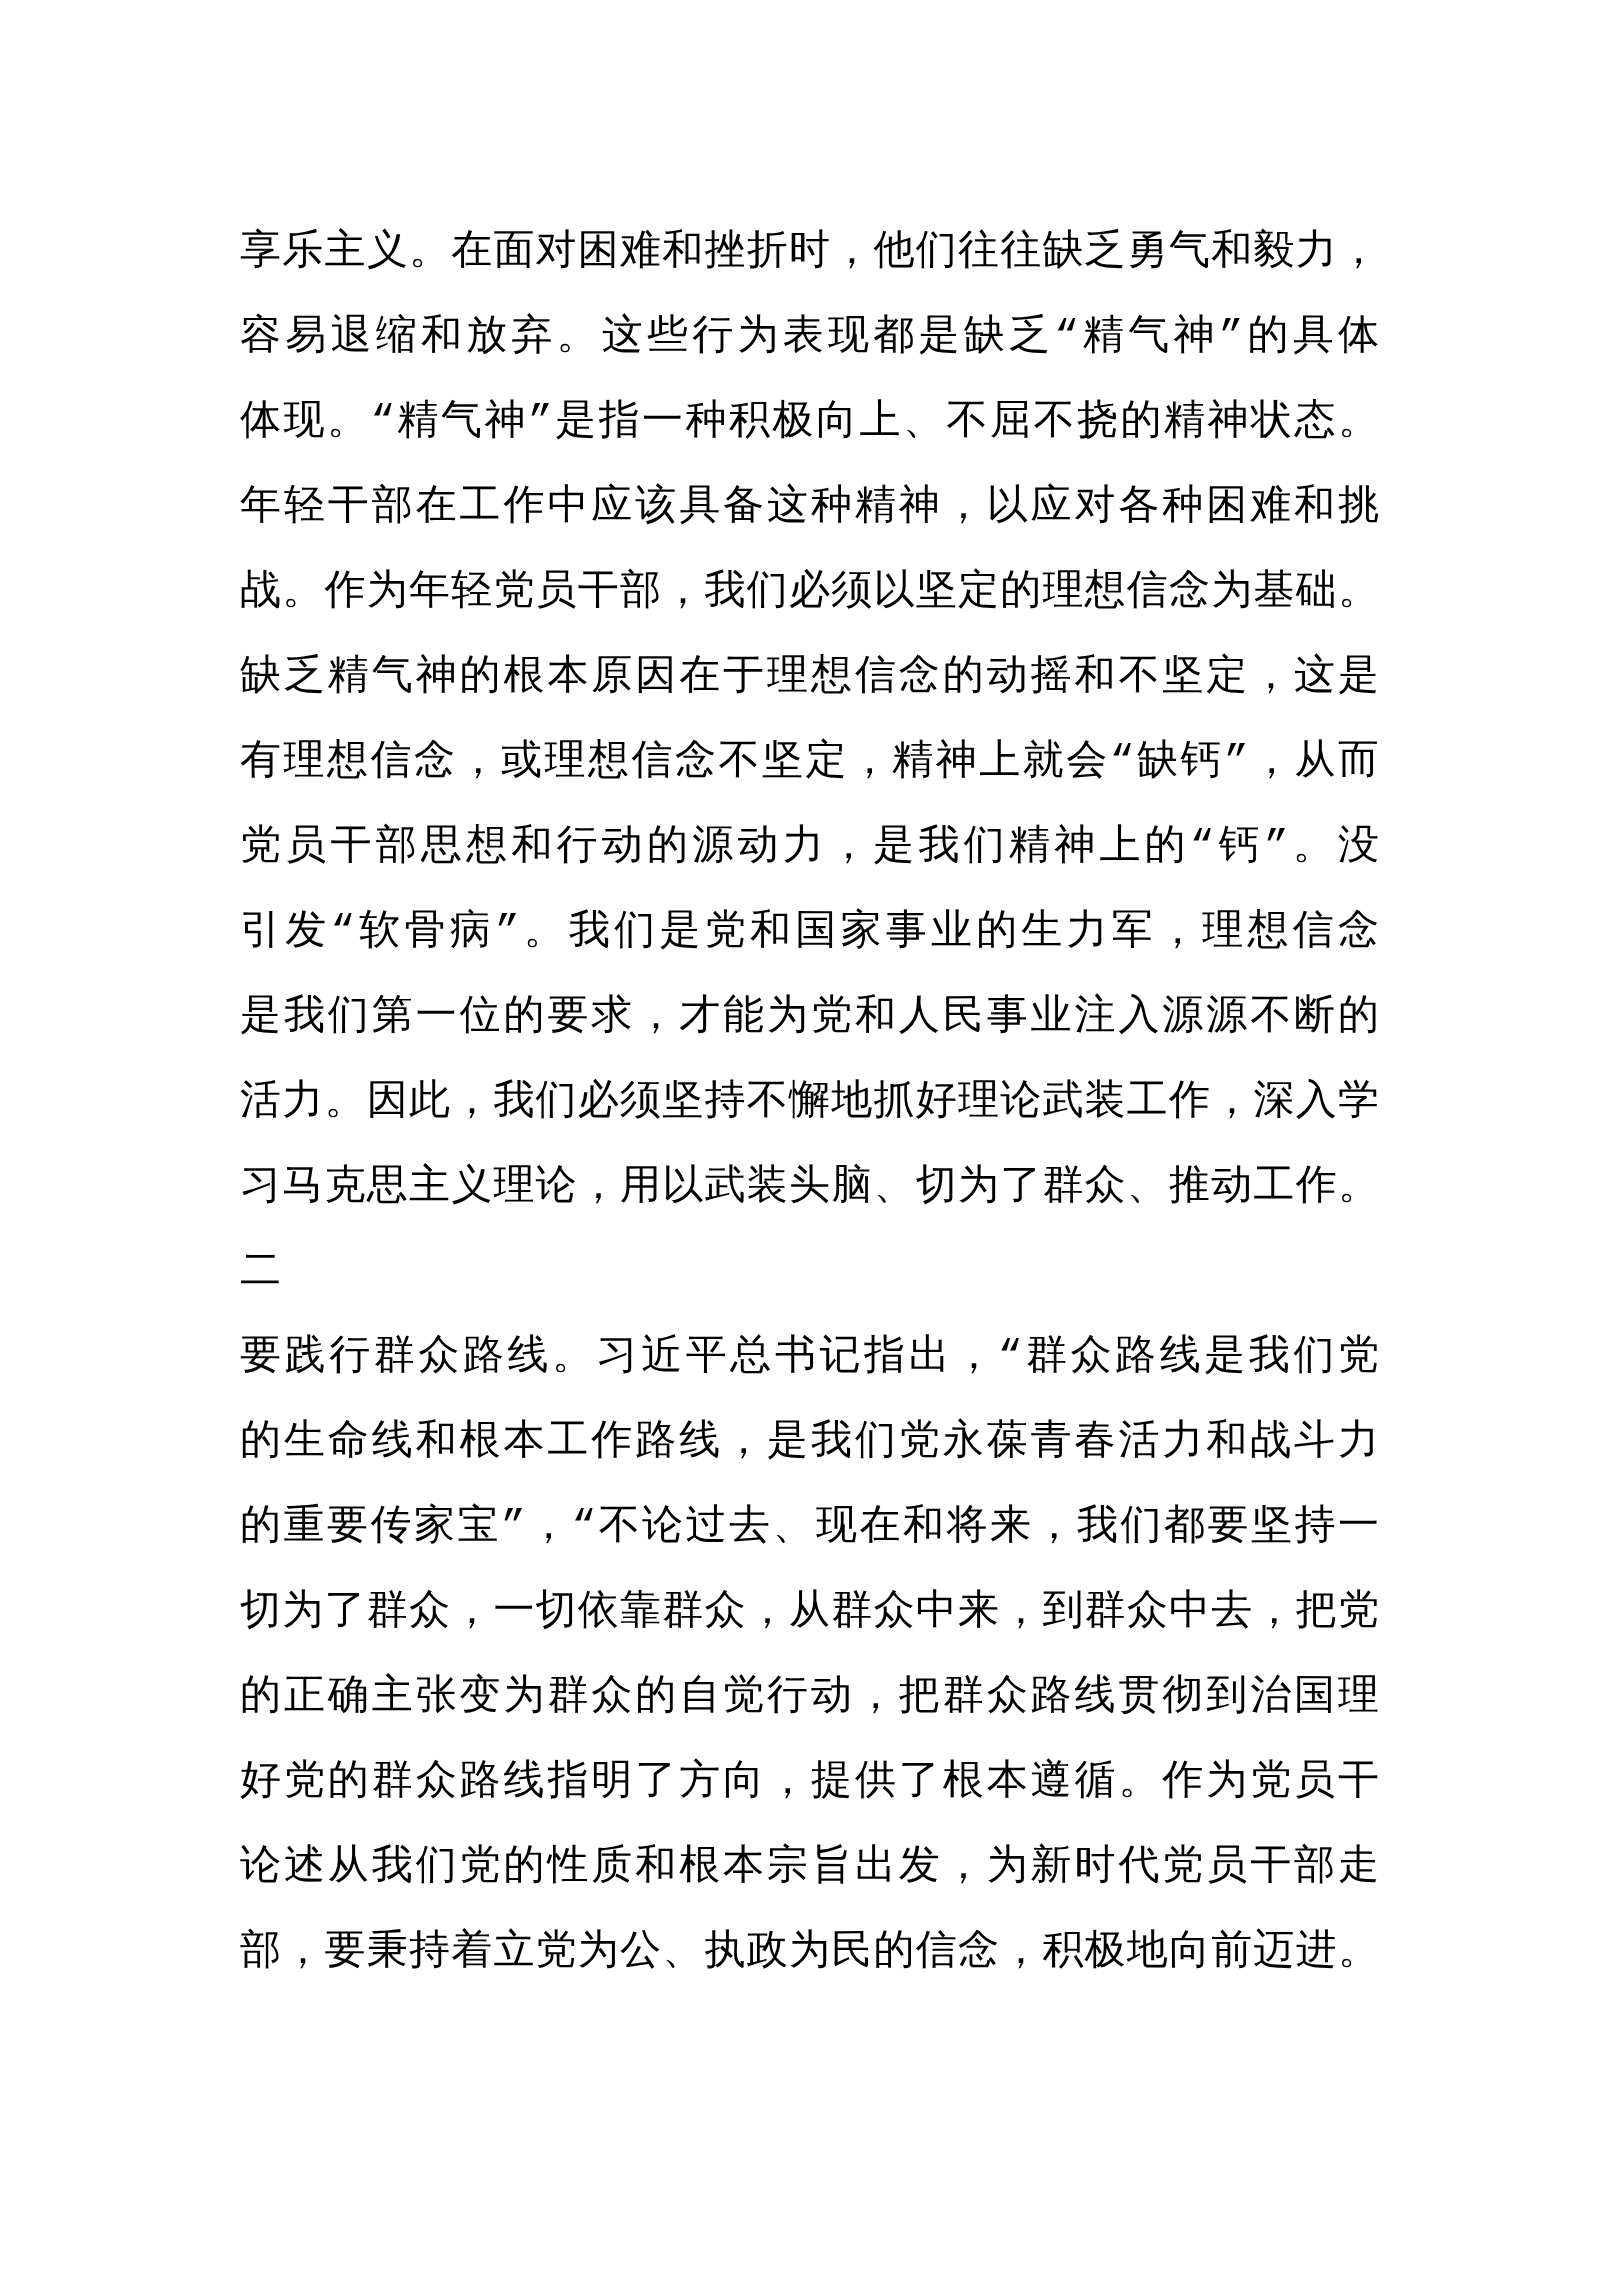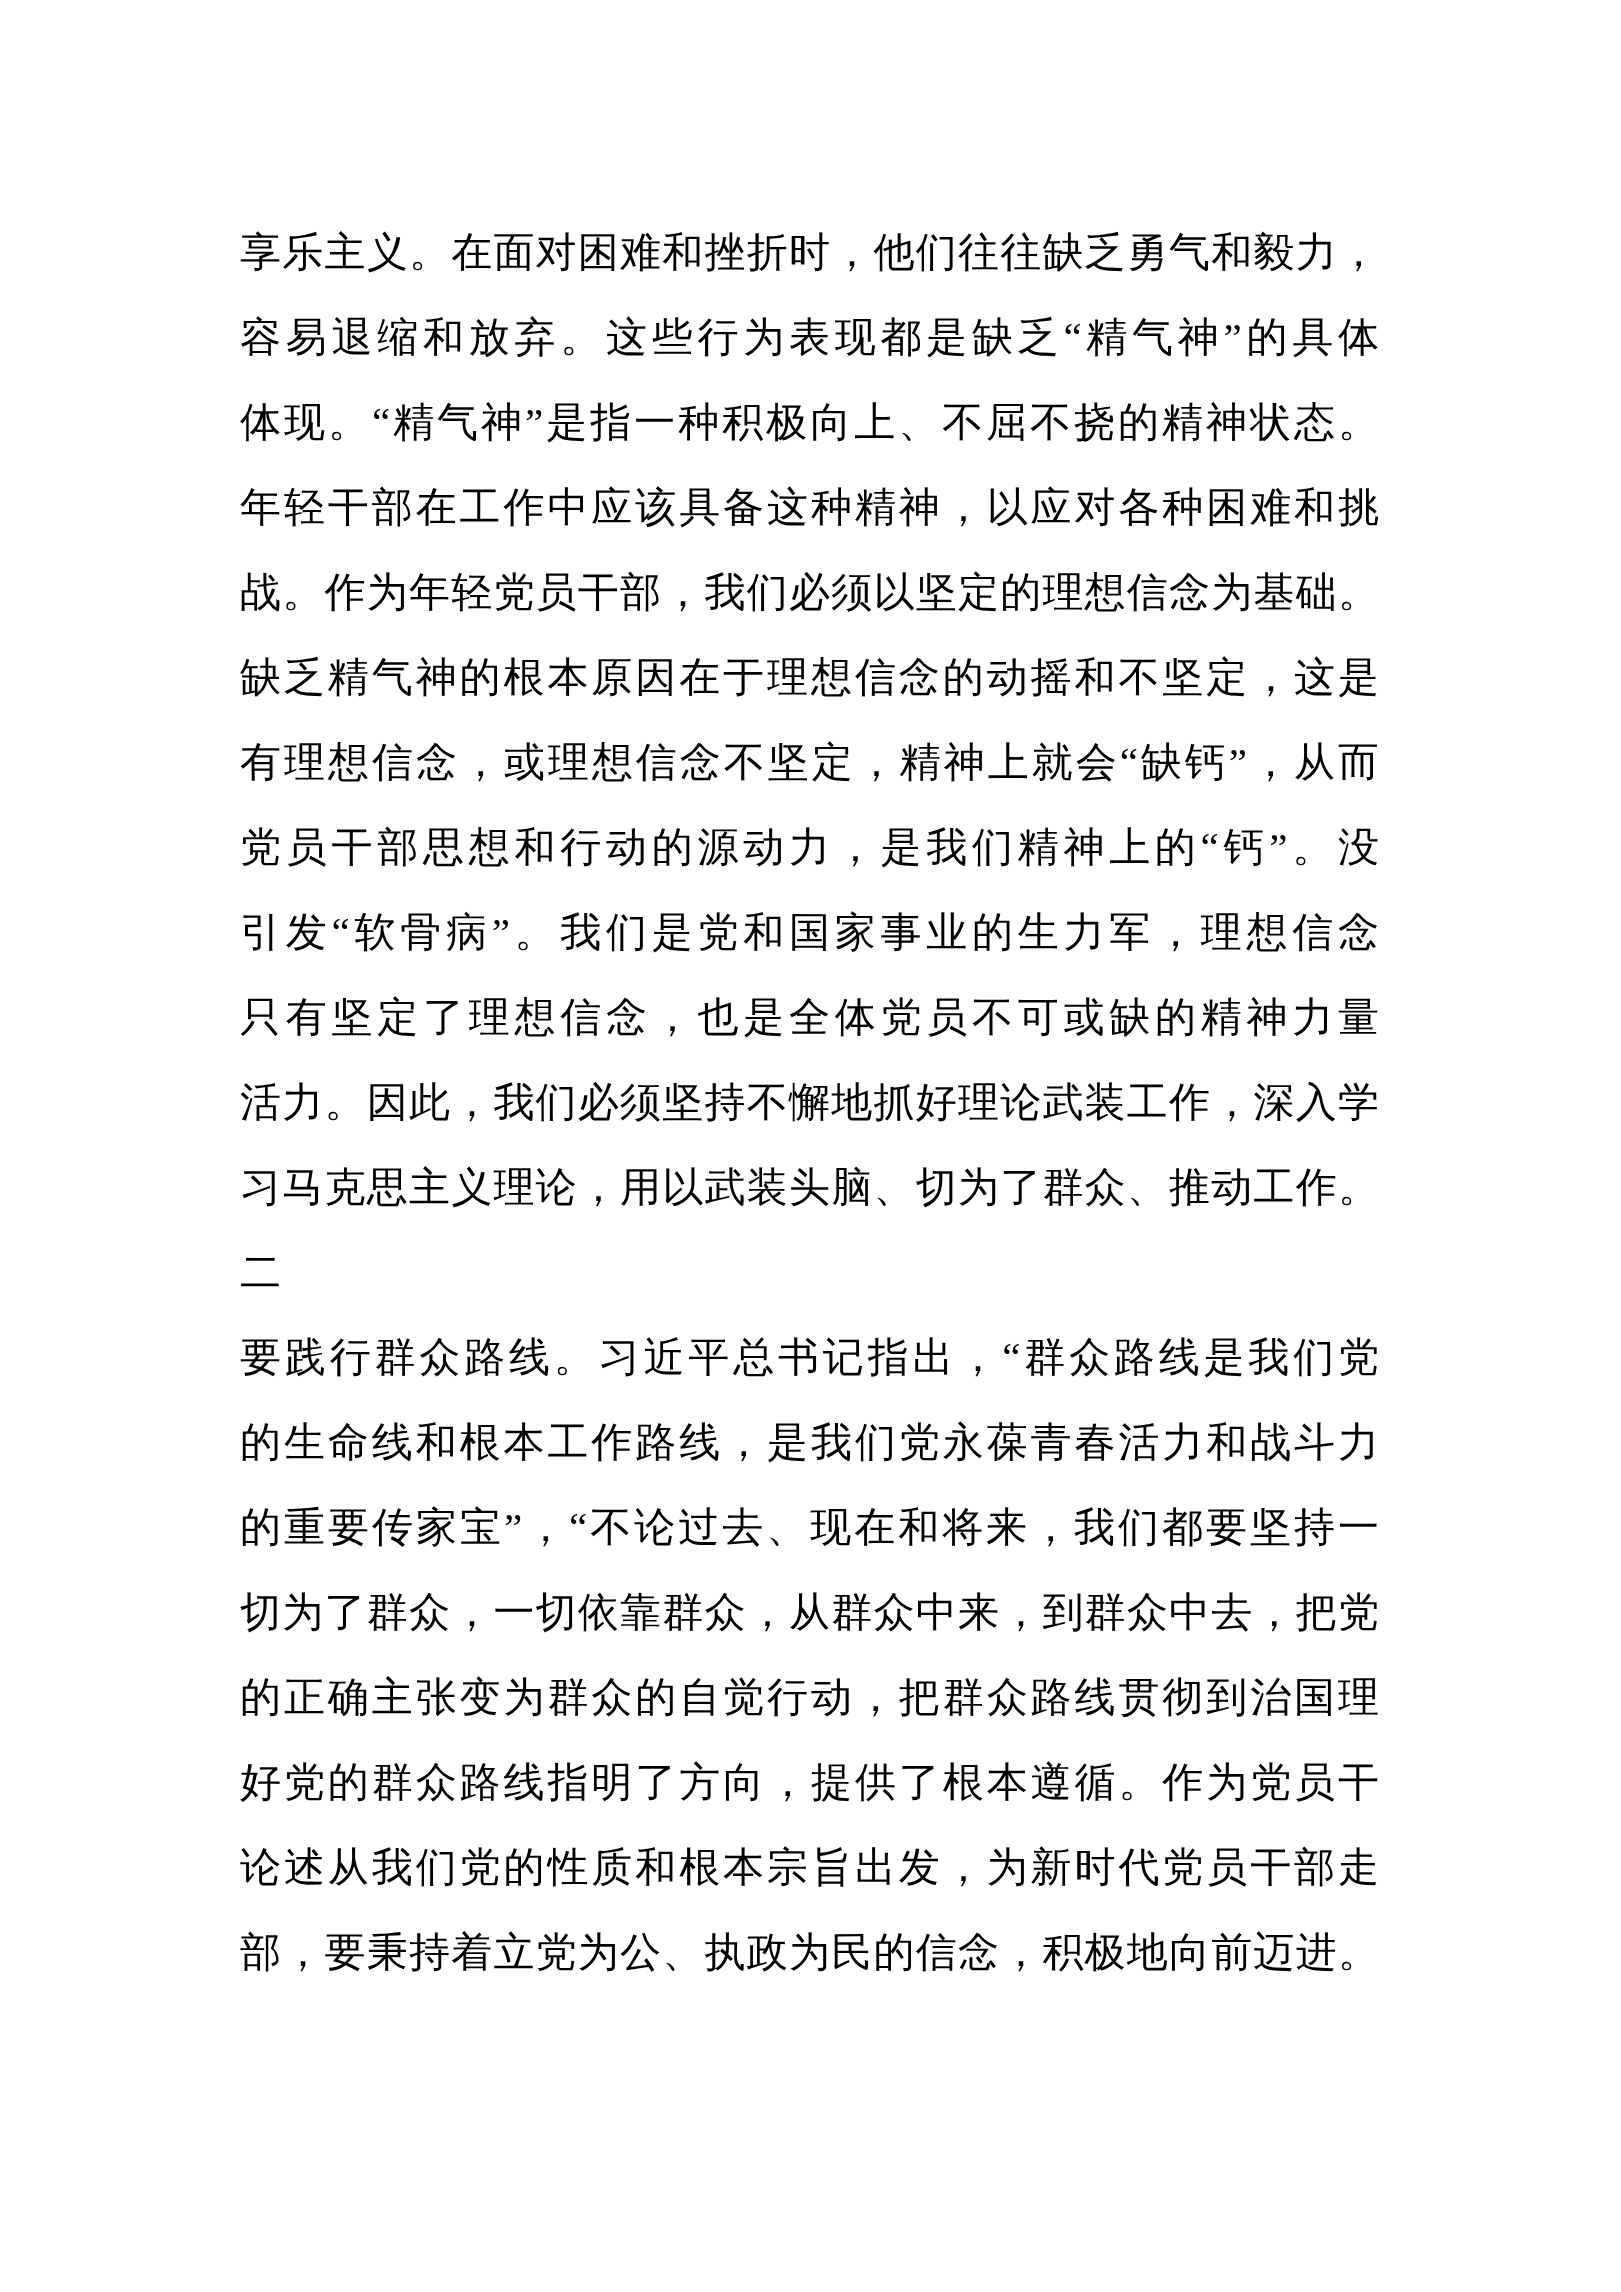--- a/index.html
+++ b/index.html
@@ -19,21 +19,21 @@
     height: 2293px;
     background: #ffffff;
   }
   .doc-body {
     position: absolute;
     left: 240px;
     top: 210px;
     width: 1139px;
   }
   .line {
-    font-family: Liberation Serif, serif;
+    font-family: Liberation Mono, monospace;
     font-size: 41px;
     line-height: 85px;
     color: #000000;
     text-align: justify;
     text-align-last: justify;
     text-justify: inter-ideograph;
     letter-spacing: 0;
     overflow: hidden;
   }
 </style>
@@ -44,21 +44,21 @@
   <div class="doc-body" id="doc-body">
       <div class="line">享乐主义。在面对困难和挫折时，他们往往缺乏勇气和毅力，</div>
       <div class="line">容易退缩和放弃。这些行为表现都是缺乏“精气神”的具体</div>
       <div class="line">体现。“精气神”是指一种积极向上、不屈不挠的精神状态。</div>
       <div class="line">年轻干部在工作中应该具备这种精神，以应对各种困难和挑</div>
       <div class="line">战。作为年轻党员干部，我们必须以坚定的理想信念为基础。</div>
       <div class="line">缺乏精气神的根本原因在于理想信念的动摇和不坚定，这是</div>
       <div class="line">有理想信念，或理想信念不坚定，精神上就会“缺钙”，从而</div>
       <div class="line">党员干部思想和行动的源动力，是我们精神上的“钙”。没</div>
       <div class="line">引发“软骨病”。我们是党和国家事业的生力军，理想信念</div>
-      <div class="line">只有坚定了理想信念，也是全体党员不可或缺的精神力量</div>
+      <div class="line">是我们第一位的要求，才能为党和人民事业注入源源不断的</div>
       <div class="line">活力。因此，我们必须坚持不懈地抓好理论武装工作，深入学</div>
       <div class="line">习马克思主义理论，用以武装头脑、切为了群众、推动工作。二</div>
       <div class="line">要践行群众路线。习近平总书记指出，“群众路线是我们党</div>
       <div class="line">的生命线和根本工作路线，是我们党永葆青春活力和战斗力</div>
       <div class="line">的重要传家宝”，“不论过去、现在和将来，我们都要坚持一</div>
       <div class="line">切为了群众，一切依靠群众，从群众中来，到群众中去，把党</div>
       <div class="line">的正确主张变为群众的自觉行动，把群众路线贯彻到治国理</div>
       <div class="line">好党的群众路线指明了方向，提供了根本遵循。作为党员干</div>
       <div class="line">论述从我们党的性质和根本宗旨出发，为新时代党员干部走</div>
       <div class="line">部，要秉持着立党为公、执政为民的信念，积极地向前迈进。</div>

